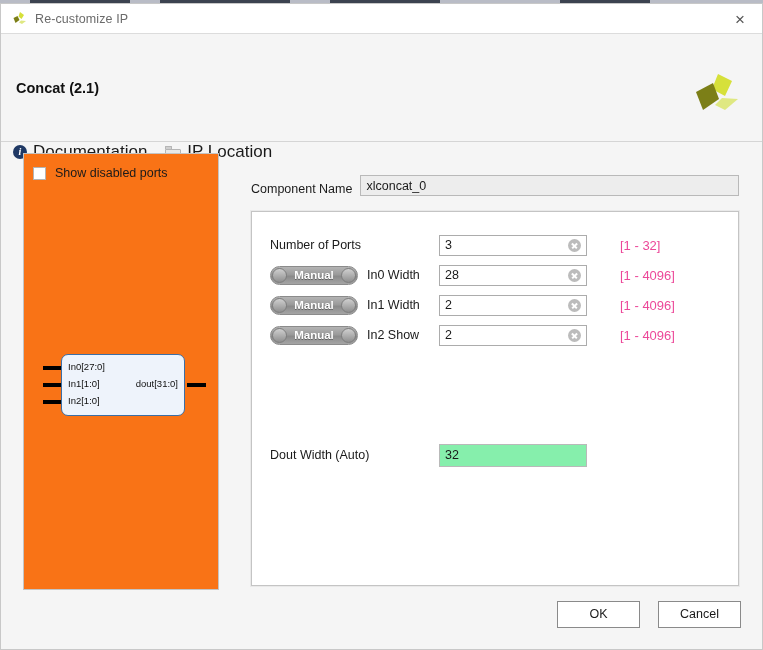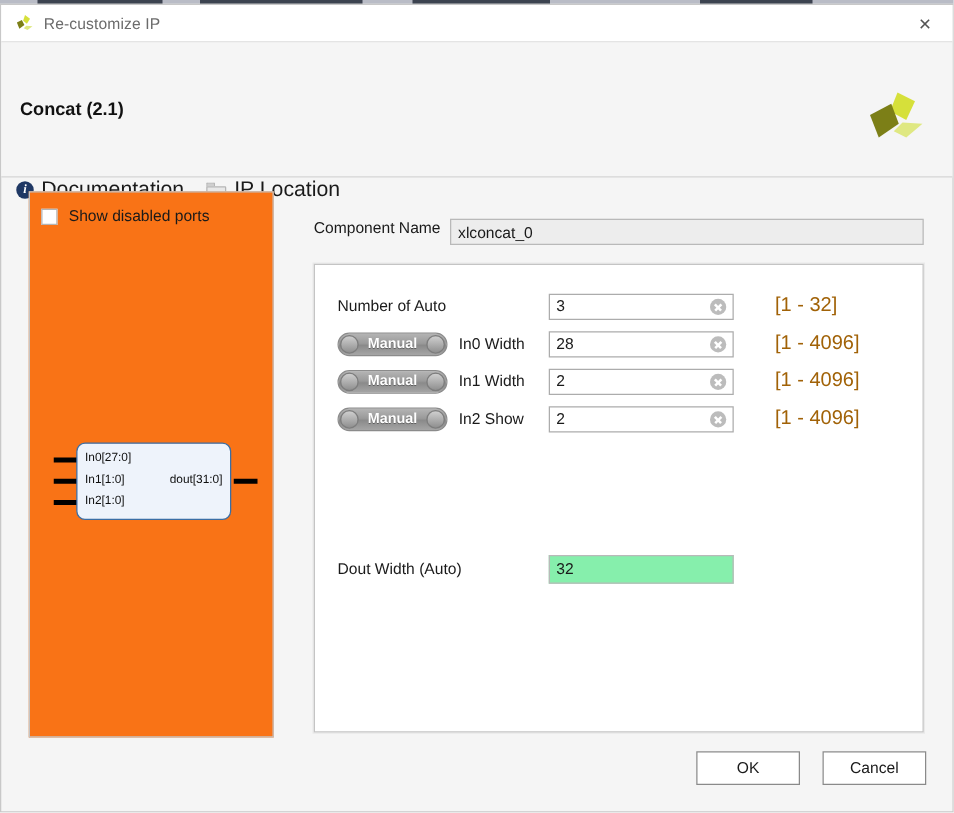--- a/index.html
+++ b/index.html
@@ -244,21 +244,21 @@
     left: 237px;
     top: 12px;
     width: 507px;
     height: 437px;
   }
   .comp-row {
     position: absolute;
     left: 13px;
     top: 22px;
     display: flex;
-    align-items: flex-start;
+    align-items: flex-end;
     width: 488px;
   }
   .comp-label {
     font-size: 12.5px;
     color: #1a1a1a;
     white-space: nowrap;
   }
   .comp-input {
     margin-left: 8px;
     flex: 1;
@@ -373,22 +373,22 @@
     top: 6px;
     width: 7px;
     height: 1.6px;
     background: #ffffff;
   }
   .clear-icon::before { transform: rotate(45deg); }
   .clear-icon::after  { transform: rotate(-45deg); }
   .range-hint {
     position: absolute;
     left: 348px;
-    font-size: 16px;
-    color: #a16207;
+    font-size: 13px;
+    color: #ec4899;
     white-space: nowrap;
     padding-left: 20px;
   }
 
   .dout-row {
     position: absolute;
     left: 0;
     top: 231px;
     width: 100%;
     height: 24px;
@@ -522,21 +522,21 @@
     <div class="right-panel">
 
       <div class="comp-row">
         <span class="comp-label">Component Name</span>
         <input class="comp-input" type="text" value="xlconcat_0" style="">
       </div>
 
       <div class="groupbox">
 
         <div class="field-row" style="top:22px;">
-          <span class="field-label label-plain">Number of Auto</span>
+          <span class="field-label label-plain">Number of Ports</span>
           <span class="num-input-wrap">
             <input class="num-input" type="text" value="3" style="">
             <span class="clear-icon"></span>
           </span>
           <span class="range-hint">[1 - 32]</span>
         </div>
 
         <div class="field-row" style="top:52px;">
           <span class="toggle">
             <span class="knob knob-left"></span>

